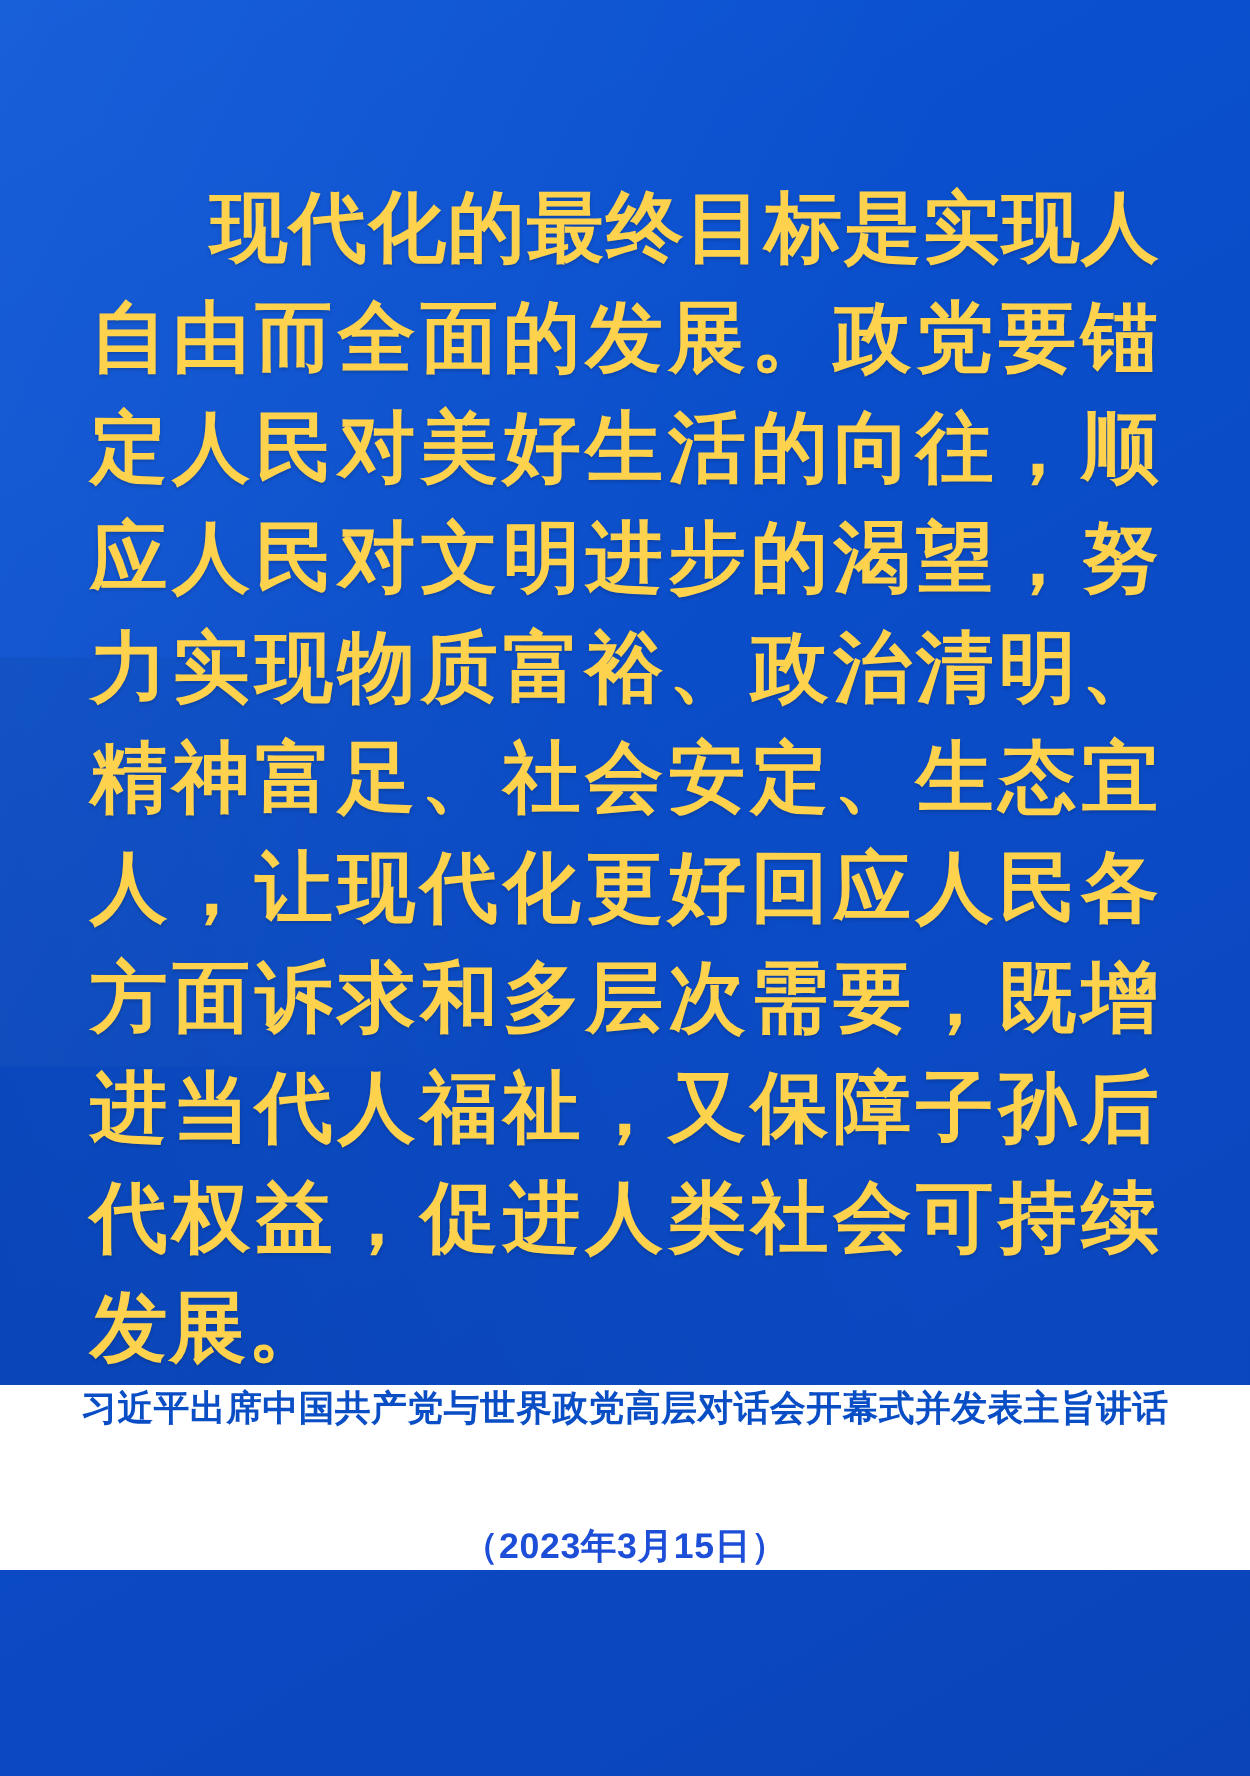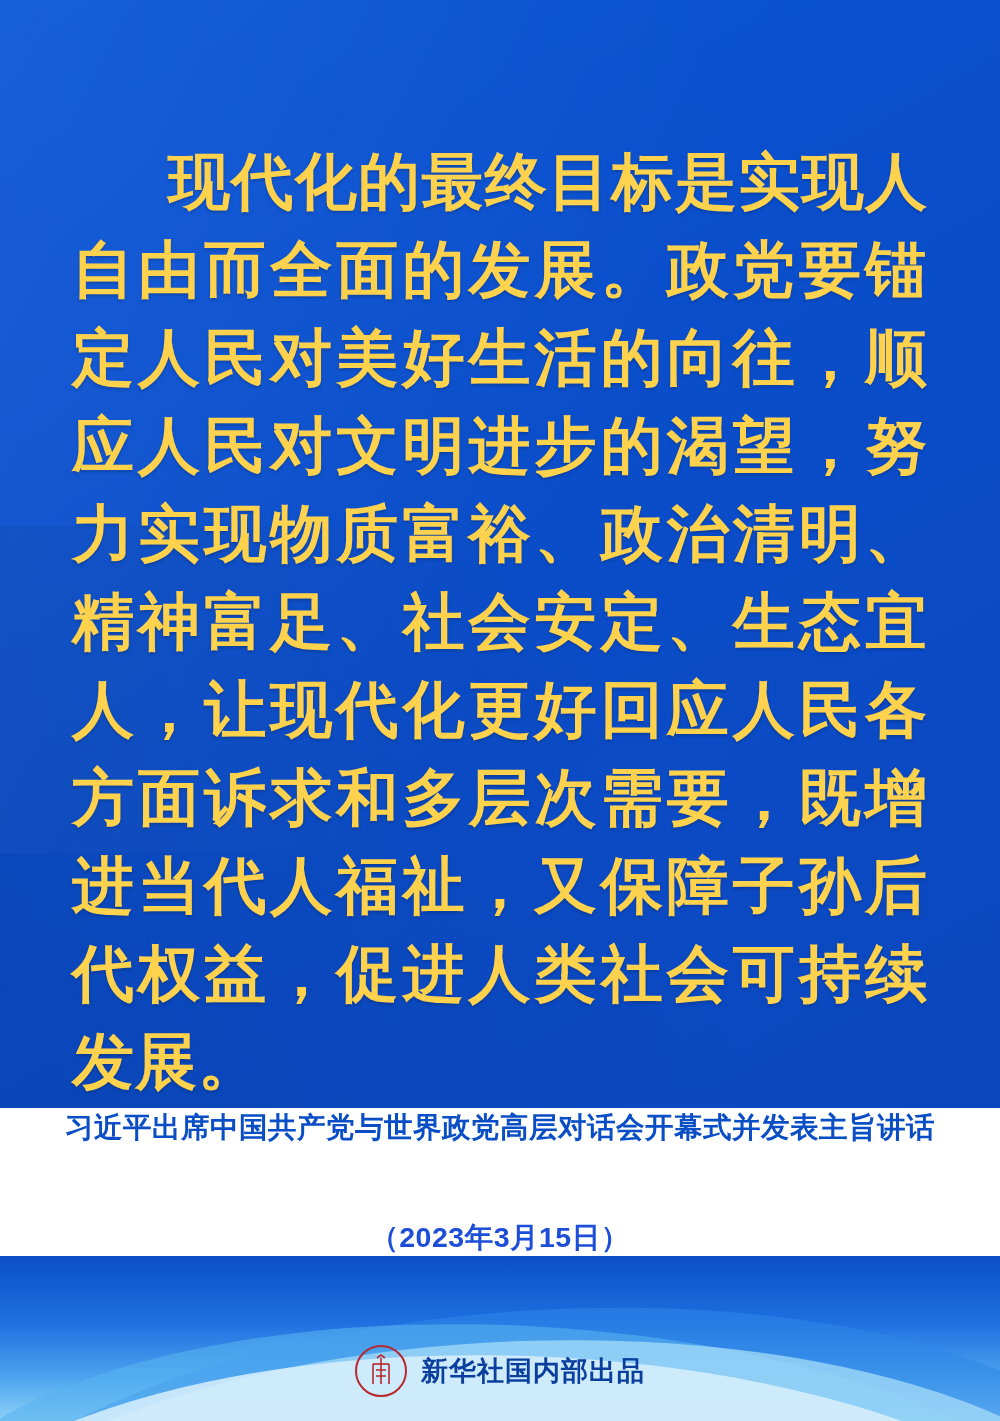--- a/index.html
+++ b/index.html
@@ -154,35 +154,14 @@
 
   <div class="quote-area">
     <div class="quote-text">现代化的最终目标是实现人自由而全面的发展。政党要锚定人民对美好生活的向往，顺应人民对文明进步的渴望，努力实现物质富裕、政治清明、精神富足、社会安定、生态宜人，让现代化更好回应人民各方面诉求和多层次需要，既增进当代人福祉，又保障子孙后代权益，促进人类社会可持续发展。</div>
   </div>
 
   <div class="caption-band">
     <div class="caption-line1">习近平出席中国共产党与世界政党高层对话会开幕式并发表主旨讲话</div>
     <div class="caption-line2">（2023年3月15日）</div>
   </div>
 
-  <div class="footer">
-    <div class="wave wave1"></div>
-    <div class="wave wave2"></div>
-    <div class="wave wave3"></div>
-    <div class="wave wave4"></div>
-
-    <div class="brand">
-      <div class="brand-mark">
-        <svg width="34" height="34" viewBox="0 0 34 34" aria-hidden="true">
-          <g fill="none" stroke="#b8282e" stroke-width="1.6">
-            <path d="M17 4 L17 30"></path>
-            <path d="M9 10 L25 10"></path>
-            <path d="M9 10 L9 30 M25 10 L25 30"></path>
-            <path d="M12 16 L22 16 M12 22 L22 22"></path>
-            <path d="M13 4 L17 1 L21 4"></path>
-          </g>
-        </svg>
-      </div>
-      <div class="brand-text">新华社国内部出品</div>
-    </div>
-  </div>
 
 </div>
 
 </body></html>

